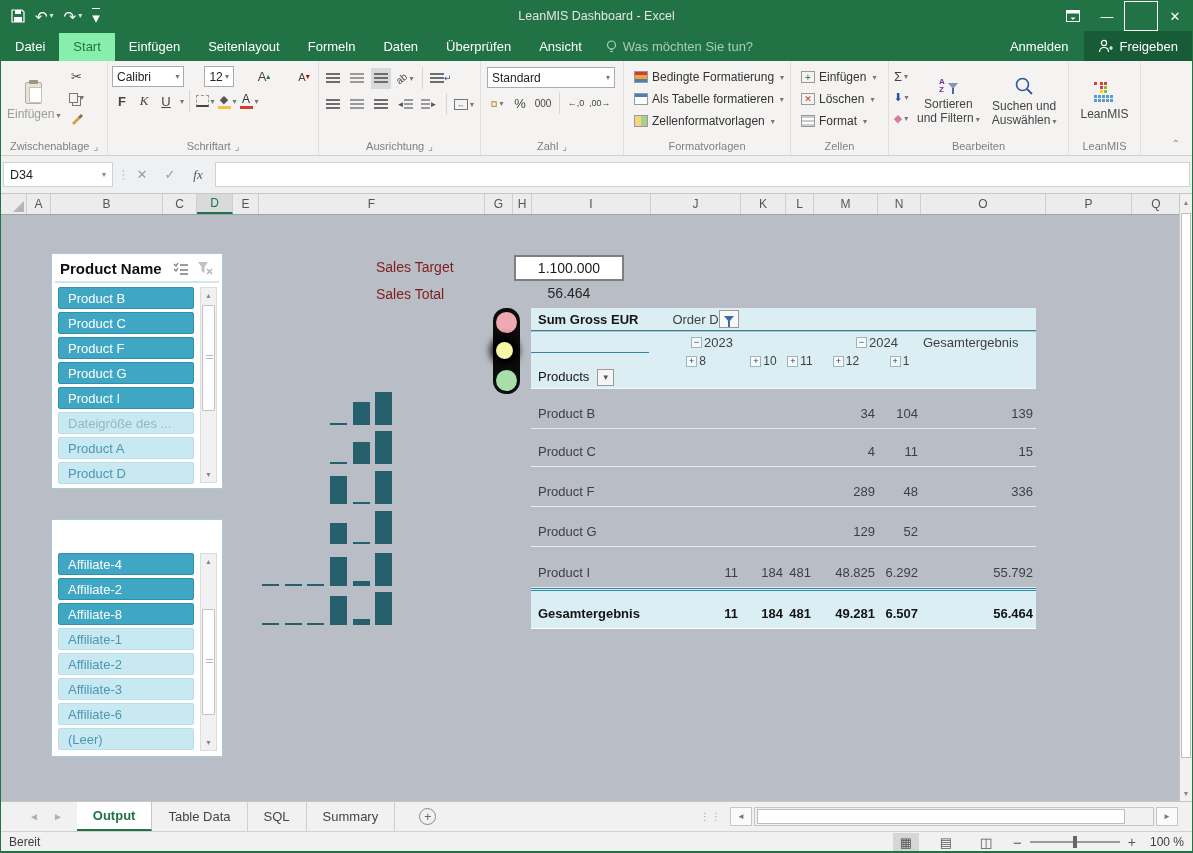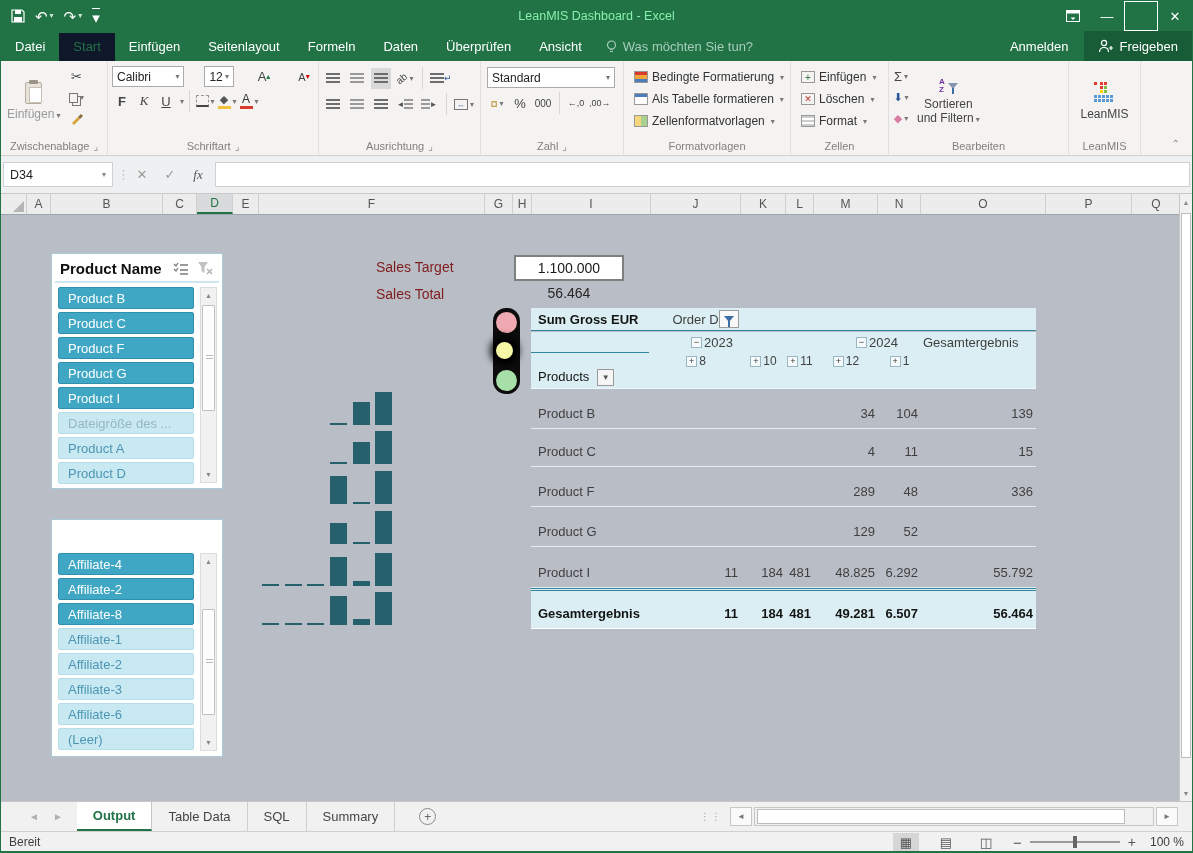--- a/index.html
+++ b/index.html
@@ -7,30 +7,30 @@
   .app { position:relative; width:1193px; height:853px; background:#fff; overflow:hidden;
          border:1px solid #217346; font-family:"Liberation Sans","DejaVu Sans",sans-serif; }
 
   
   .titlebar { position:absolute; left:0; top:0; width:100%; height:30px; background:#217346;
               display:flex; align-items:center; color:#fff; }
   .qat { display:flex; align-items:center; gap:10px; padding-left:10px; }
   .qat .qbtn { color:#fff; font-size:15px; line-height:1; display:inline-flex; align-items:center; cursor:default; }
   .qat .dd { font-size:8px; margin-left:2px; color:#cfe3d8; }
   .qat-custom { border-top:1px solid #fff; font-size:8px; padding-top:1px; color:#fff; }
-  .win-title { position:absolute; left:0; right:0; text-align:center; font-size:12.5px; color:#86efac; pointer-events:none; }
+  .win-title { position:absolute; left:0; right:0; text-align:center; font-size:12.5px; color:#e5e5e5; pointer-events:none; }
   .winctl { margin-left:auto; display:flex; height:30px; }
   .winctl span { width:34px; height:30px; display:flex; align-items:center; justify-content:center; font-size:13px; color:#fff; }
   .maxbox { width:10px; height:10px; border:1px solid #fff; display:inline-block; }
 
   
   .tabrow { position:absolute; left:0; top:30px; width:100%; height:30px; background:#217346;
             display:flex; align-items:flex-end; color:#fff; font-size:13px; }
   .rtab { padding:6px 14px 7px; cursor:default; }
-  .rtab.active { background:#0f172a; color:#217346; font-weight:400; }
+  .rtab.active { background:#86efac; color:#217346; font-weight:400; }
   .tellme { display:flex; align-items:center; gap:6px; color:#a7cdb9; padding:6px 10px 7px; }
   .acct { margin-left:auto; display:flex; align-items:center; height:30px; }
   .acct .signin { padding:0 16px; font-size:13px; color:#fff; }
   .acct .share { display:flex; align-items:center; gap:6px; background:#185c37; height:30px; padding:0 14px; font-size:13px; }
 
   
   .ribbon { position:absolute; left:0; top:60px; width:100%; height:95px; background:#f4f3f2;
             border-bottom:1px solid #d2d0ce; display:flex; }
   .rg { border-right:1px solid #e1dfdd; display:flex; flex-direction:column; padding-top:3px; }
   .rg-c { flex:1; position:relative; }
@@ -444,20 +444,27 @@
         <div class="bigbtn">
           <span style="display:flex;align-items:center">
             <span style="display:flex;flex-direction:column;font-size:8px;line-height:8px;color:#7030a0;font-weight:700">
                 <span>A</span>
                 <span>Z</span>
               </span>
             <span class="funnel" style="border-top-color:#8496b0;margin-left:3px"></span>
           </span>
           <span style="text-align:center;line-height:1.2"><span>Sortieren</span><br><span>und Filtern</span><span class="dd9">▾</span></span>
         </div>
+        <div class="bigbtn">
+          <svg width="20" height="20" viewBox="0 0 20 20">
+              <circle cx="8.5" cy="8.5" r="6" fill="none" stroke="#2b579a" stroke-width="1.6"></circle>
+              <path d="M13 13 L18 18" stroke="#2b579a" stroke-width="1.8"></path>
+            </svg>
+          <span style="text-align:center;line-height:1.2"><span>Suchen und</span><br><span>Auswählen</span><span class="dd9">▾</span></span>
+        </div>
       </div>
       <div class="rg-l">
           <span>Bearbeiten</span>
         </div>
     </div>
 
     <div class="rg" style="width:72px">
       <div class="rg-c">
         <div class="bigbtn">
           <span style="position:relative;width:22px;height:22px;display:inline-block">

